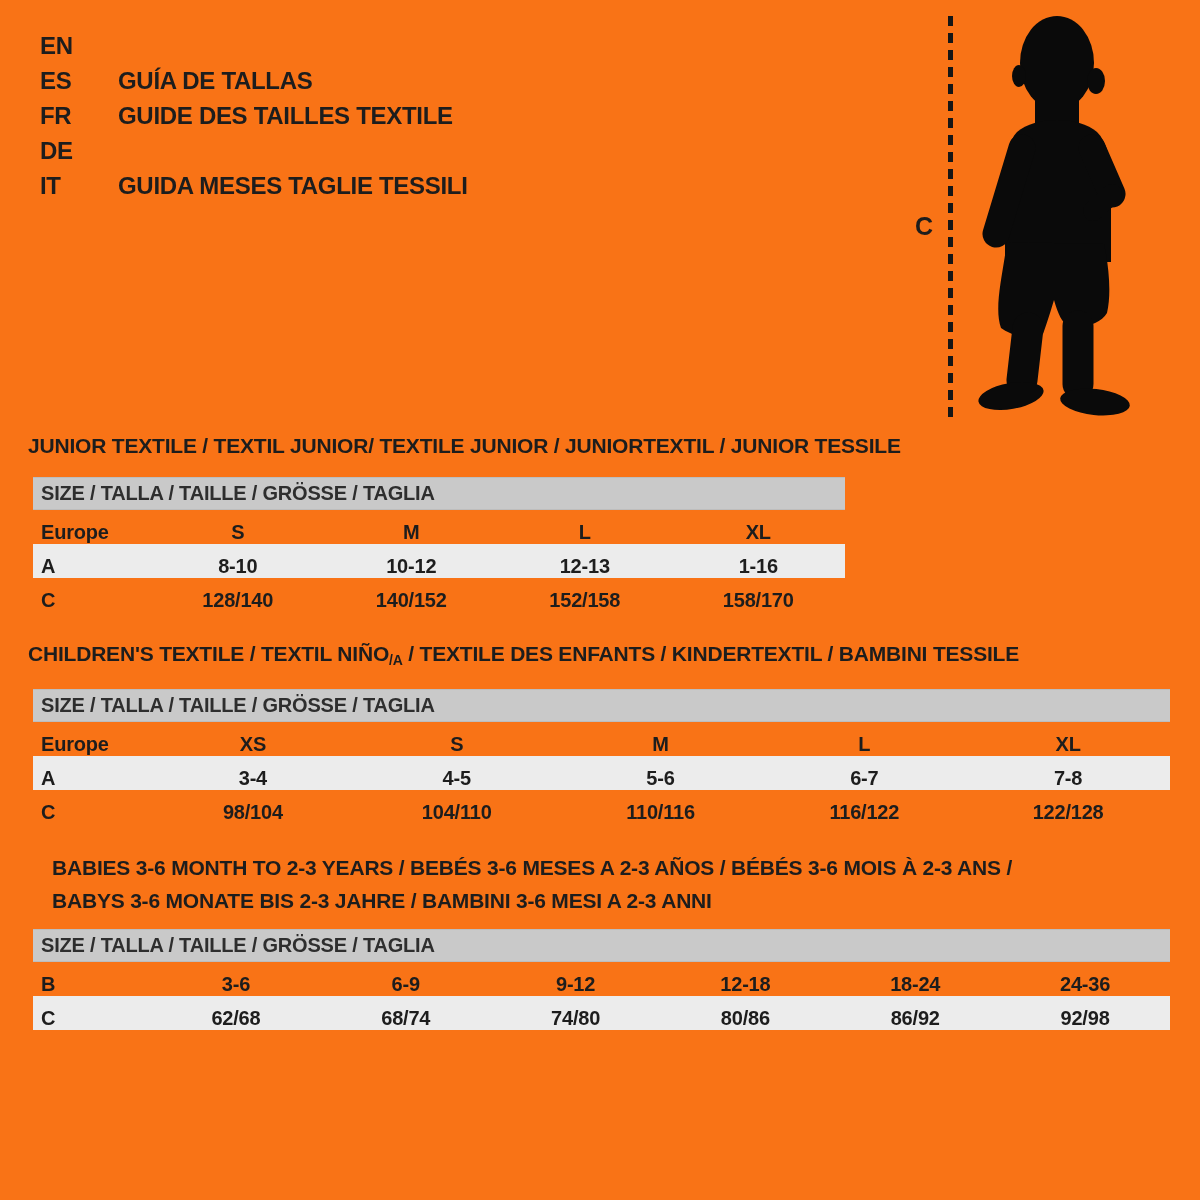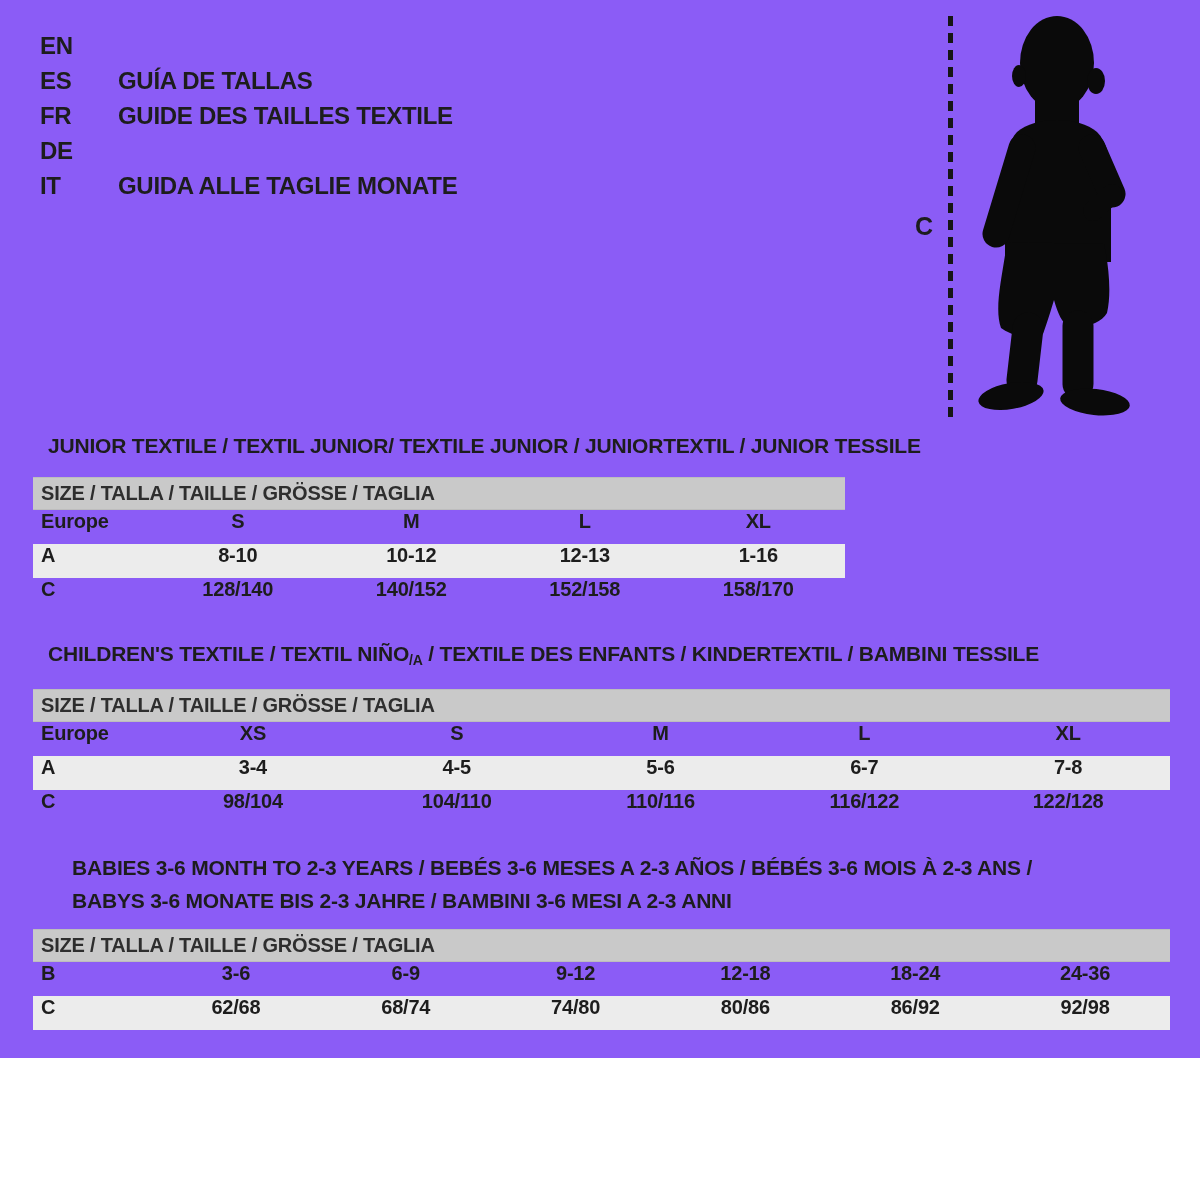--- a/index.html
+++ b/index.html
@@ -2,48 +2,48 @@
 <html><head>
 <meta charset="utf-8">
 <style>
   html,body{margin:0;padding:0;background:#fff;}
   body{
     width:1200px;height:1200px;overflow:hidden;
     font-family:"Liberation Sans","DejaVu Sans",sans-serif;
     font-weight:700;font-stretch:condensed;color:#1d1d1d;
     -webkit-font-smoothing:antialiased;
   }
-  .page{position:relative;width:1200px;height:1058px;background:#8b5cf6;}
+  .page{position:relative;width:1200px;height:1200px;background:#f97316;}
 
   
   .langs{position:absolute;left:40px;top:28px;}
   .lang-row{display:flex;height:35px;align-items:center;font-size:24px;letter-spacing:-0.3px;}
   .lang-code{width:78px;flex:0 0 78px;}
   .lang-title{white-space:nowrap;}
 
   
   .measure-line{
     position:absolute;left:948px;top:16px;width:5px;height:402px;
     background:repeating-linear-gradient(180deg,#161616 0 10px,transparent 10px 17px);
   }
   .measure-label{position:absolute;left:908px;top:212px;width:32px;text-align:center;font-size:25px;}
   .silhouette{position:absolute;left:965px;top:10px;width:180px;height:410px;}
 
   
-  .section-title{position:absolute;left:48px;font-size:21px;letter-spacing:-0.2px;white-space:nowrap;}
+  .section-title{position:absolute;left:28px;font-size:21px;letter-spacing:-0.2px;white-space:nowrap;}
   .sub{font-size:14px;vertical-align:-4px;}
 
   
   .size-table{position:absolute;left:33px;}
   .band{
     height:33px;background:#c9c9c9;display:flex;align-items:center;
     padding-left:8px;font-size:20px;color:#2e2e2e;letter-spacing:-0.2px;
     box-shadow:inset 0 1px 0 #bdbdbd, inset 0 -1px 0 #bdbdbd;
   }
-  .t-row{display:flex;height:34px;align-items:flex-start;font-size:20px;letter-spacing:-0.2px;}
+  .t-row{display:flex;height:34px;align-items:flex-end;font-size:20px;letter-spacing:-0.2px;}
   .t-row.alt{background:#ececec;}
   .t-label{flex:0 0 110px;padding-left:8px;}
   .t-cell{flex:1;text-align:center;}
 
   .w-junior{width:812px;}
   .w-wide{width:1137px;}
   .pos-junior{top:477px;}
   .pos-children{top:689px;}
   .pos-babies{top:929px;}
   .title-junior{top:434px;}
@@ -68,21 +68,21 @@
     </div>
     <div class="lang-row">
       <span class="lang-code">FR</span>
       <span class="lang-title">GUIDE DES TAILLES TEXTILE</span>
     </div>
     <div class="lang-row">
       <span class="lang-code">DE</span>
     </div>
     <div class="lang-row">
       <span class="lang-code">IT</span>
-      <span class="lang-title">GUIDA ALLE TAGLIE MONATE</span>
+      <span class="lang-title">GUIDA MESES TAGLIE TESSILI</span>
     </div>
   </div>
 
   <div class="measure-line"></div>
   <div class="measure-label">C</div>
   <svg class="silhouette" viewBox="0 0 180 410" aria-hidden="true">
     <g fill="#0a0a0a" stroke="none">
       <ellipse cx="92" cy="53" rx="37" ry="47"></ellipse>
       <ellipse cx="54" cy="66" rx="7" ry="11"></ellipse>
       <ellipse cx="131" cy="71" rx="9" ry="13"></ellipse>

